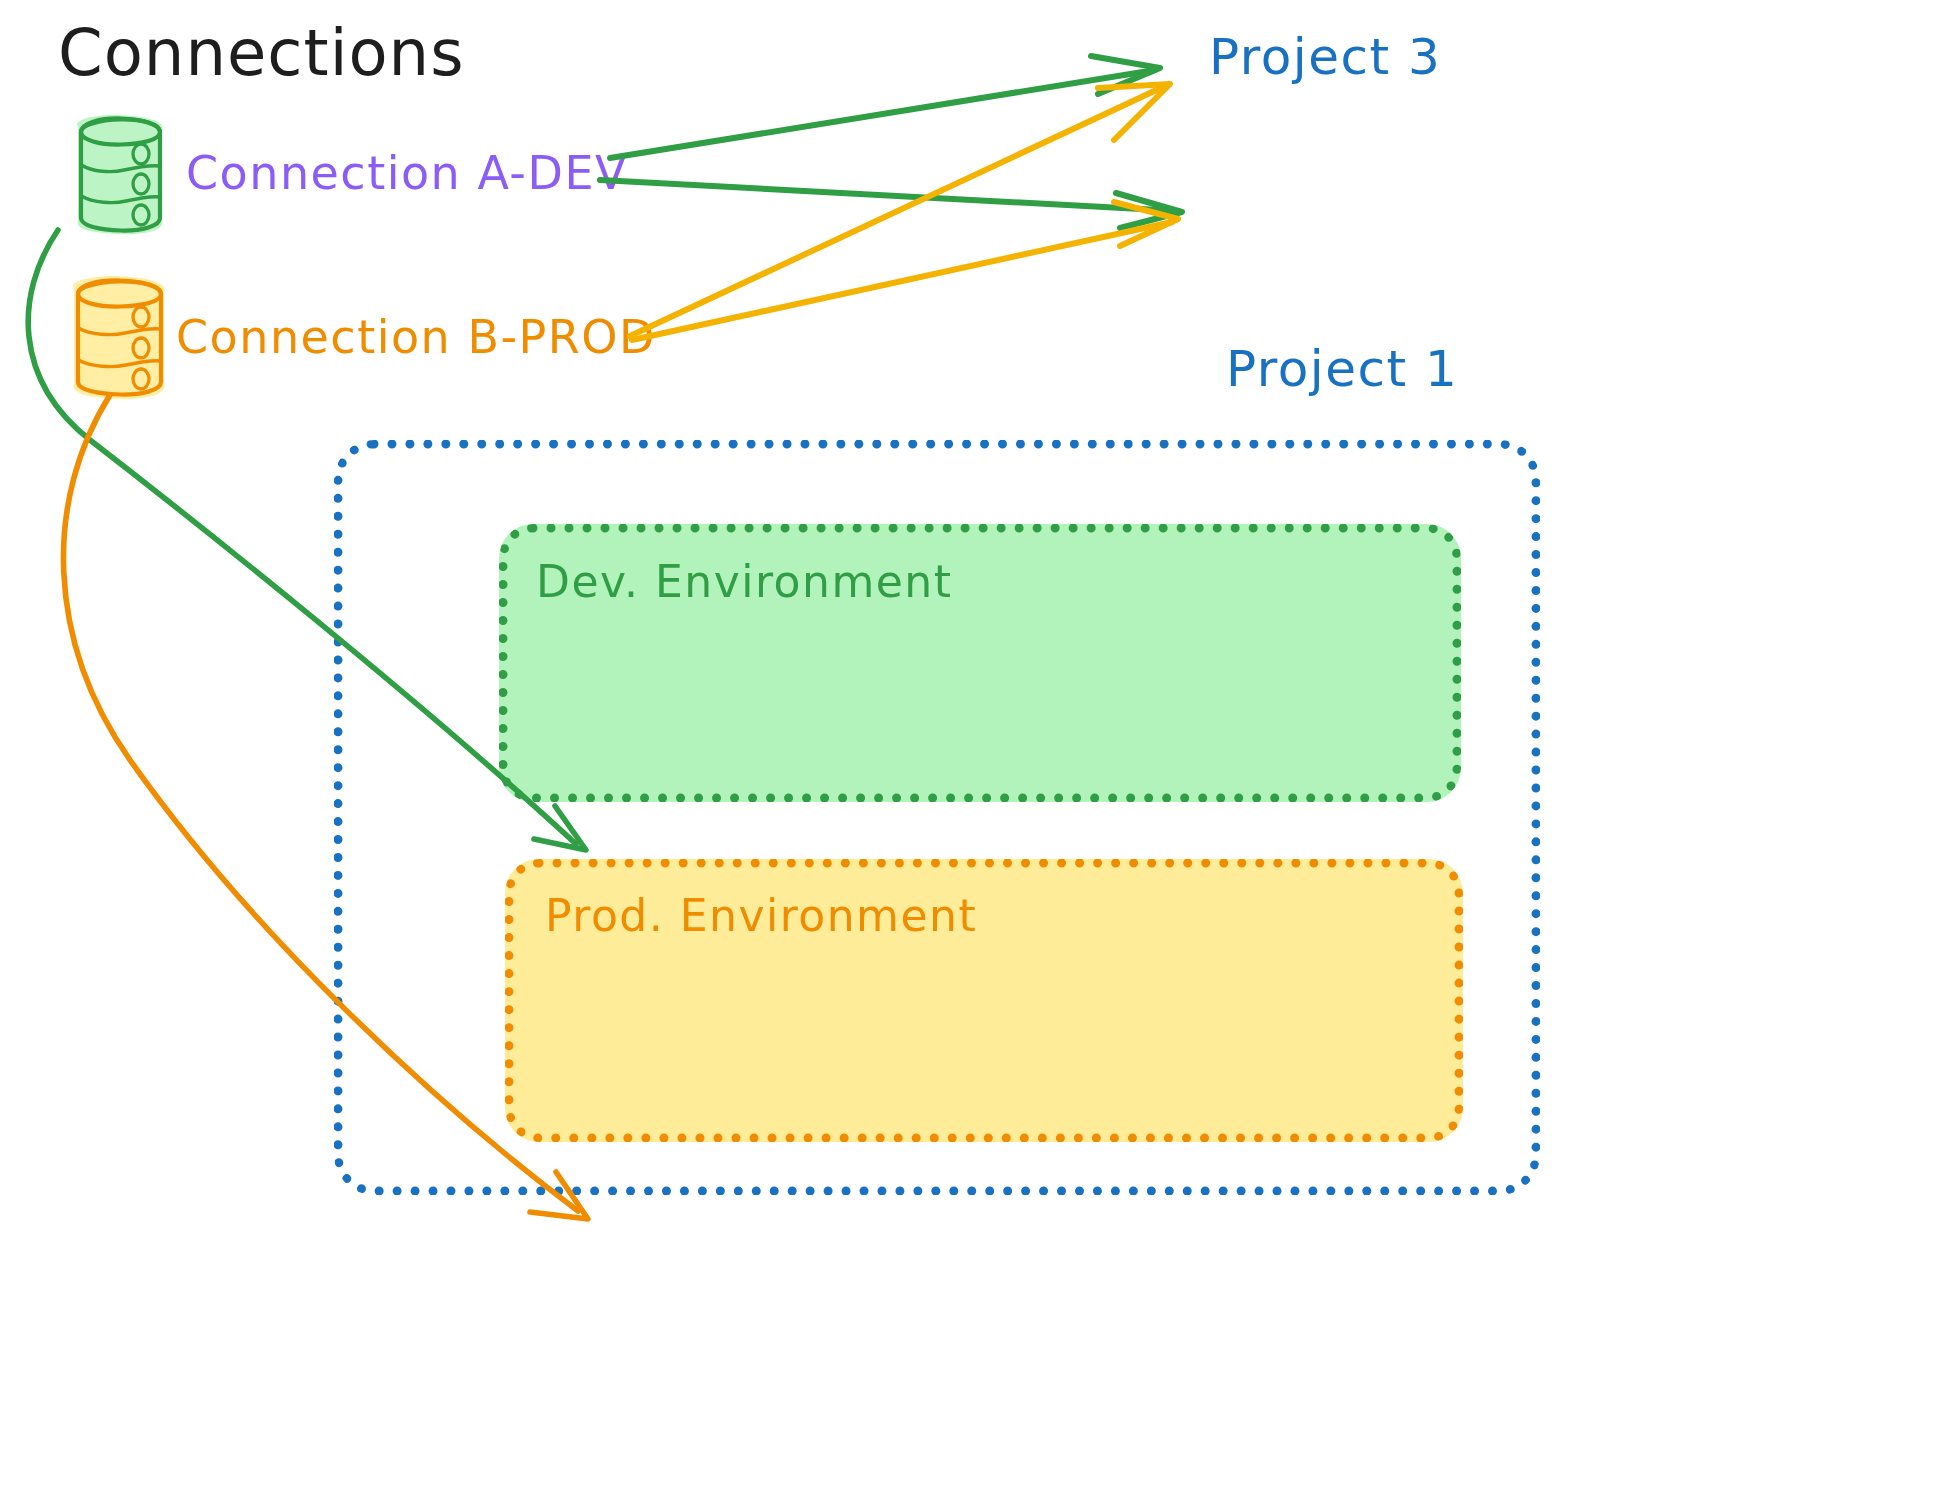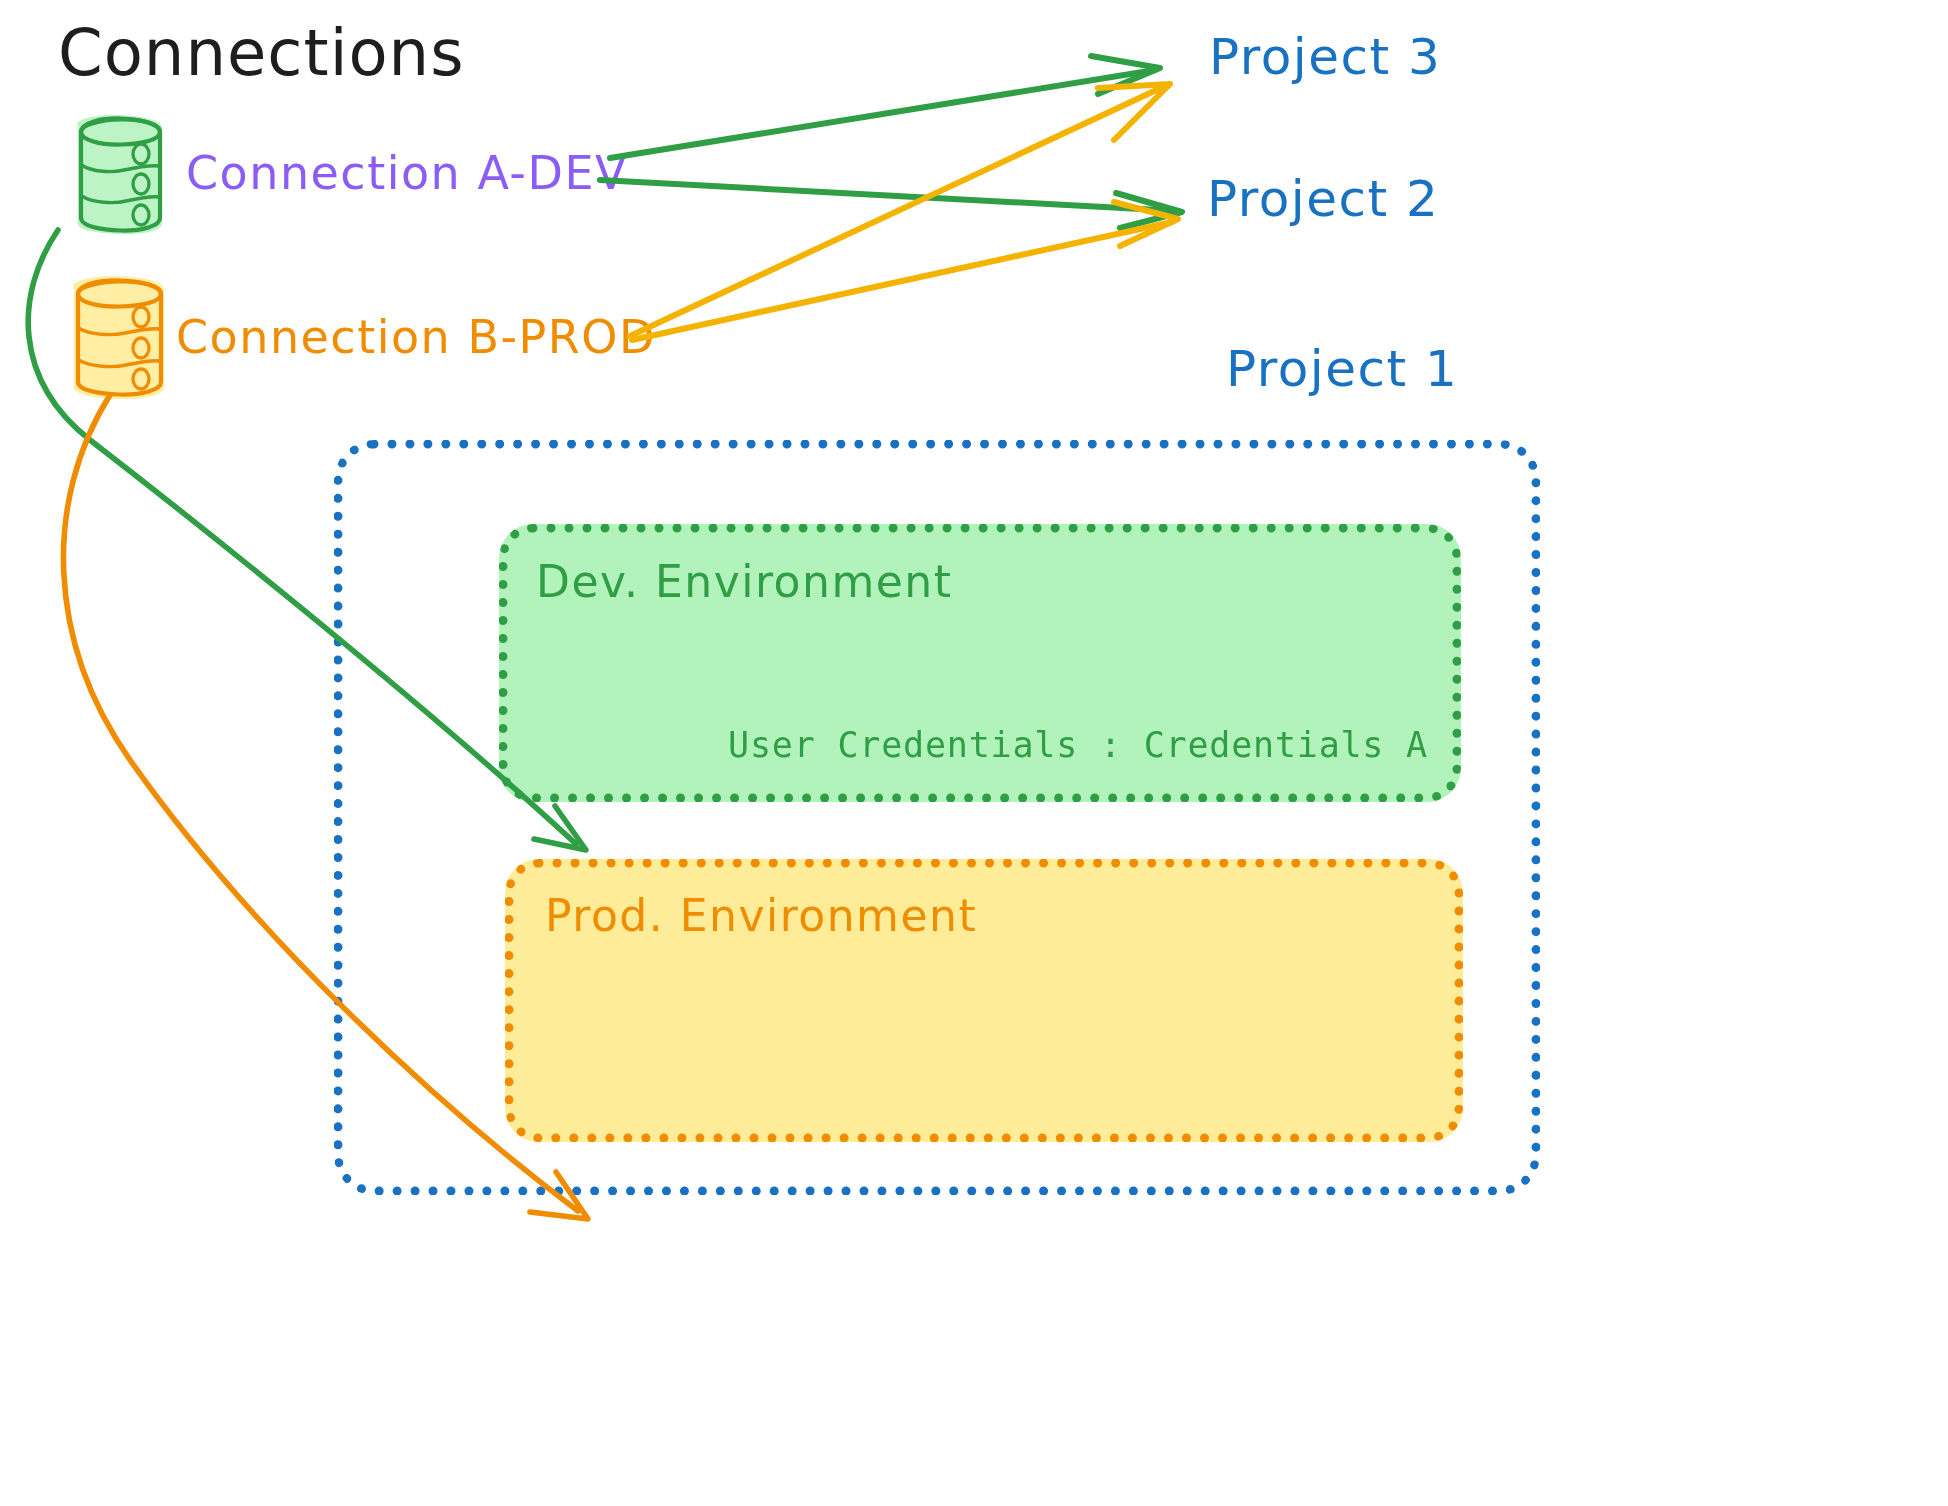--- a/index.html
+++ b/index.html
@@ -122,21 +122,20 @@
 <body>
 
 <div id="canvas">
 
   <div class="hand" id="title-connections">Connections</div>
 
   <div id="project1-container"></div>
 
   <div class="env-box" id="dev-env-box"></div>
   <div class="hand env-title" id="title-dev-env">Dev. Environment</div>
-  <div class="mono cred-text" id="cred-dev">User Credentials : Credentials A</div>
 
   <div class="env-box" id="prod-env-box"></div>
   <div class="hand env-title" id="title-prod-env">Prod. Environment</div>
 
   <svg class="db-icon" id="db-icon-a" style="left:62px; top:108px;" width="120" height="130" viewBox="0 0 120 130">
 
     <path d="M16 18 C10 12 34 6 56 7 C80 8 104 12 100 22 L100 112 C104 124 78 127 56 126 C32 125 12 122 16 112 Z" fill="#b2f2bb" opacity="0.85"></path>
 
     <path d="M19 24 C19 15 38 10 59 10.5 C80 11 98 16 98 24 L98 110 C98 118 80 123 59 122.5 C38 122 19 118 19 110 Z" fill="none" stroke="#2f9e44" stroke-width="4.2" stroke-linecap="round" stroke-linejoin="round"></path>
 
@@ -155,21 +154,20 @@
     <path d="M20 26 C20 17 40 12 62 12.5 C84 13 103 18 103 26 L103 114 C103 122 84 127 62 126.5 C40 126 20 122 20 114 Z" fill="none" stroke="#f08c00" stroke-width="4.2" stroke-linecap="round" stroke-linejoin="round"></path>
     <path d="M20 26 C20 34 40 39 62 38.5 C84 38 103 34 103 26 C103 18 83 13 61.5 13.5 C40 14 20 18.5 20 26 Z" fill="none" stroke="#f08c00" stroke-width="4.2" stroke-linecap="round"></path>
     <path d="M20.5 60 C32 67 54 68 67 65 C81 62 95 60 102.5 61" fill="none" stroke="#f08c00" stroke-width="3.4" stroke-linecap="round"></path>
     <path d="M20.5 92 C33 99 55 100 68 97 C82 94 96 92 102.5 93" fill="none" stroke="#f08c00" stroke-width="3.4" stroke-linecap="round"></path>
     <ellipse cx="83" cy="49" rx="8" ry="10" fill="none" stroke="#f08c00" stroke-width="3.3"></ellipse>
     <ellipse cx="83" cy="80" rx="8" ry="10" fill="none" stroke="#f08c00" stroke-width="3.3"></ellipse>
     <ellipse cx="83" cy="111" rx="8" ry="10" fill="none" stroke="#f08c00" stroke-width="3.3"></ellipse>
   </svg>
 
   <div class="hand project-label" id="label-project-3">Project 3</div>
-  <div class="hand project-label" id="label-project-2">Project 2</div>
   <div class="hand project-label" id="label-project-1">Project 1</div>
 
   <div class="hand conn-label" id="label-conn-a">Connection A-DEV</div>
   <div class="hand conn-label" id="label-conn-b">Connection B-PROD</div>
 
   <svg id="arrow-layer" viewBox="0 0 1948 1506" preserveAspectRatio="none">
 
     <g>
       <path d="M 610 158 L 1155 70" fill="none" stroke="#2f9e44" stroke-width="6" stroke-linecap="round"></path>
       <path d="M 1091 56 L 1160 68 L 1098 94" fill="none" stroke="#2f9e44" stroke-width="6" stroke-linecap="round" stroke-linejoin="round"></path>

